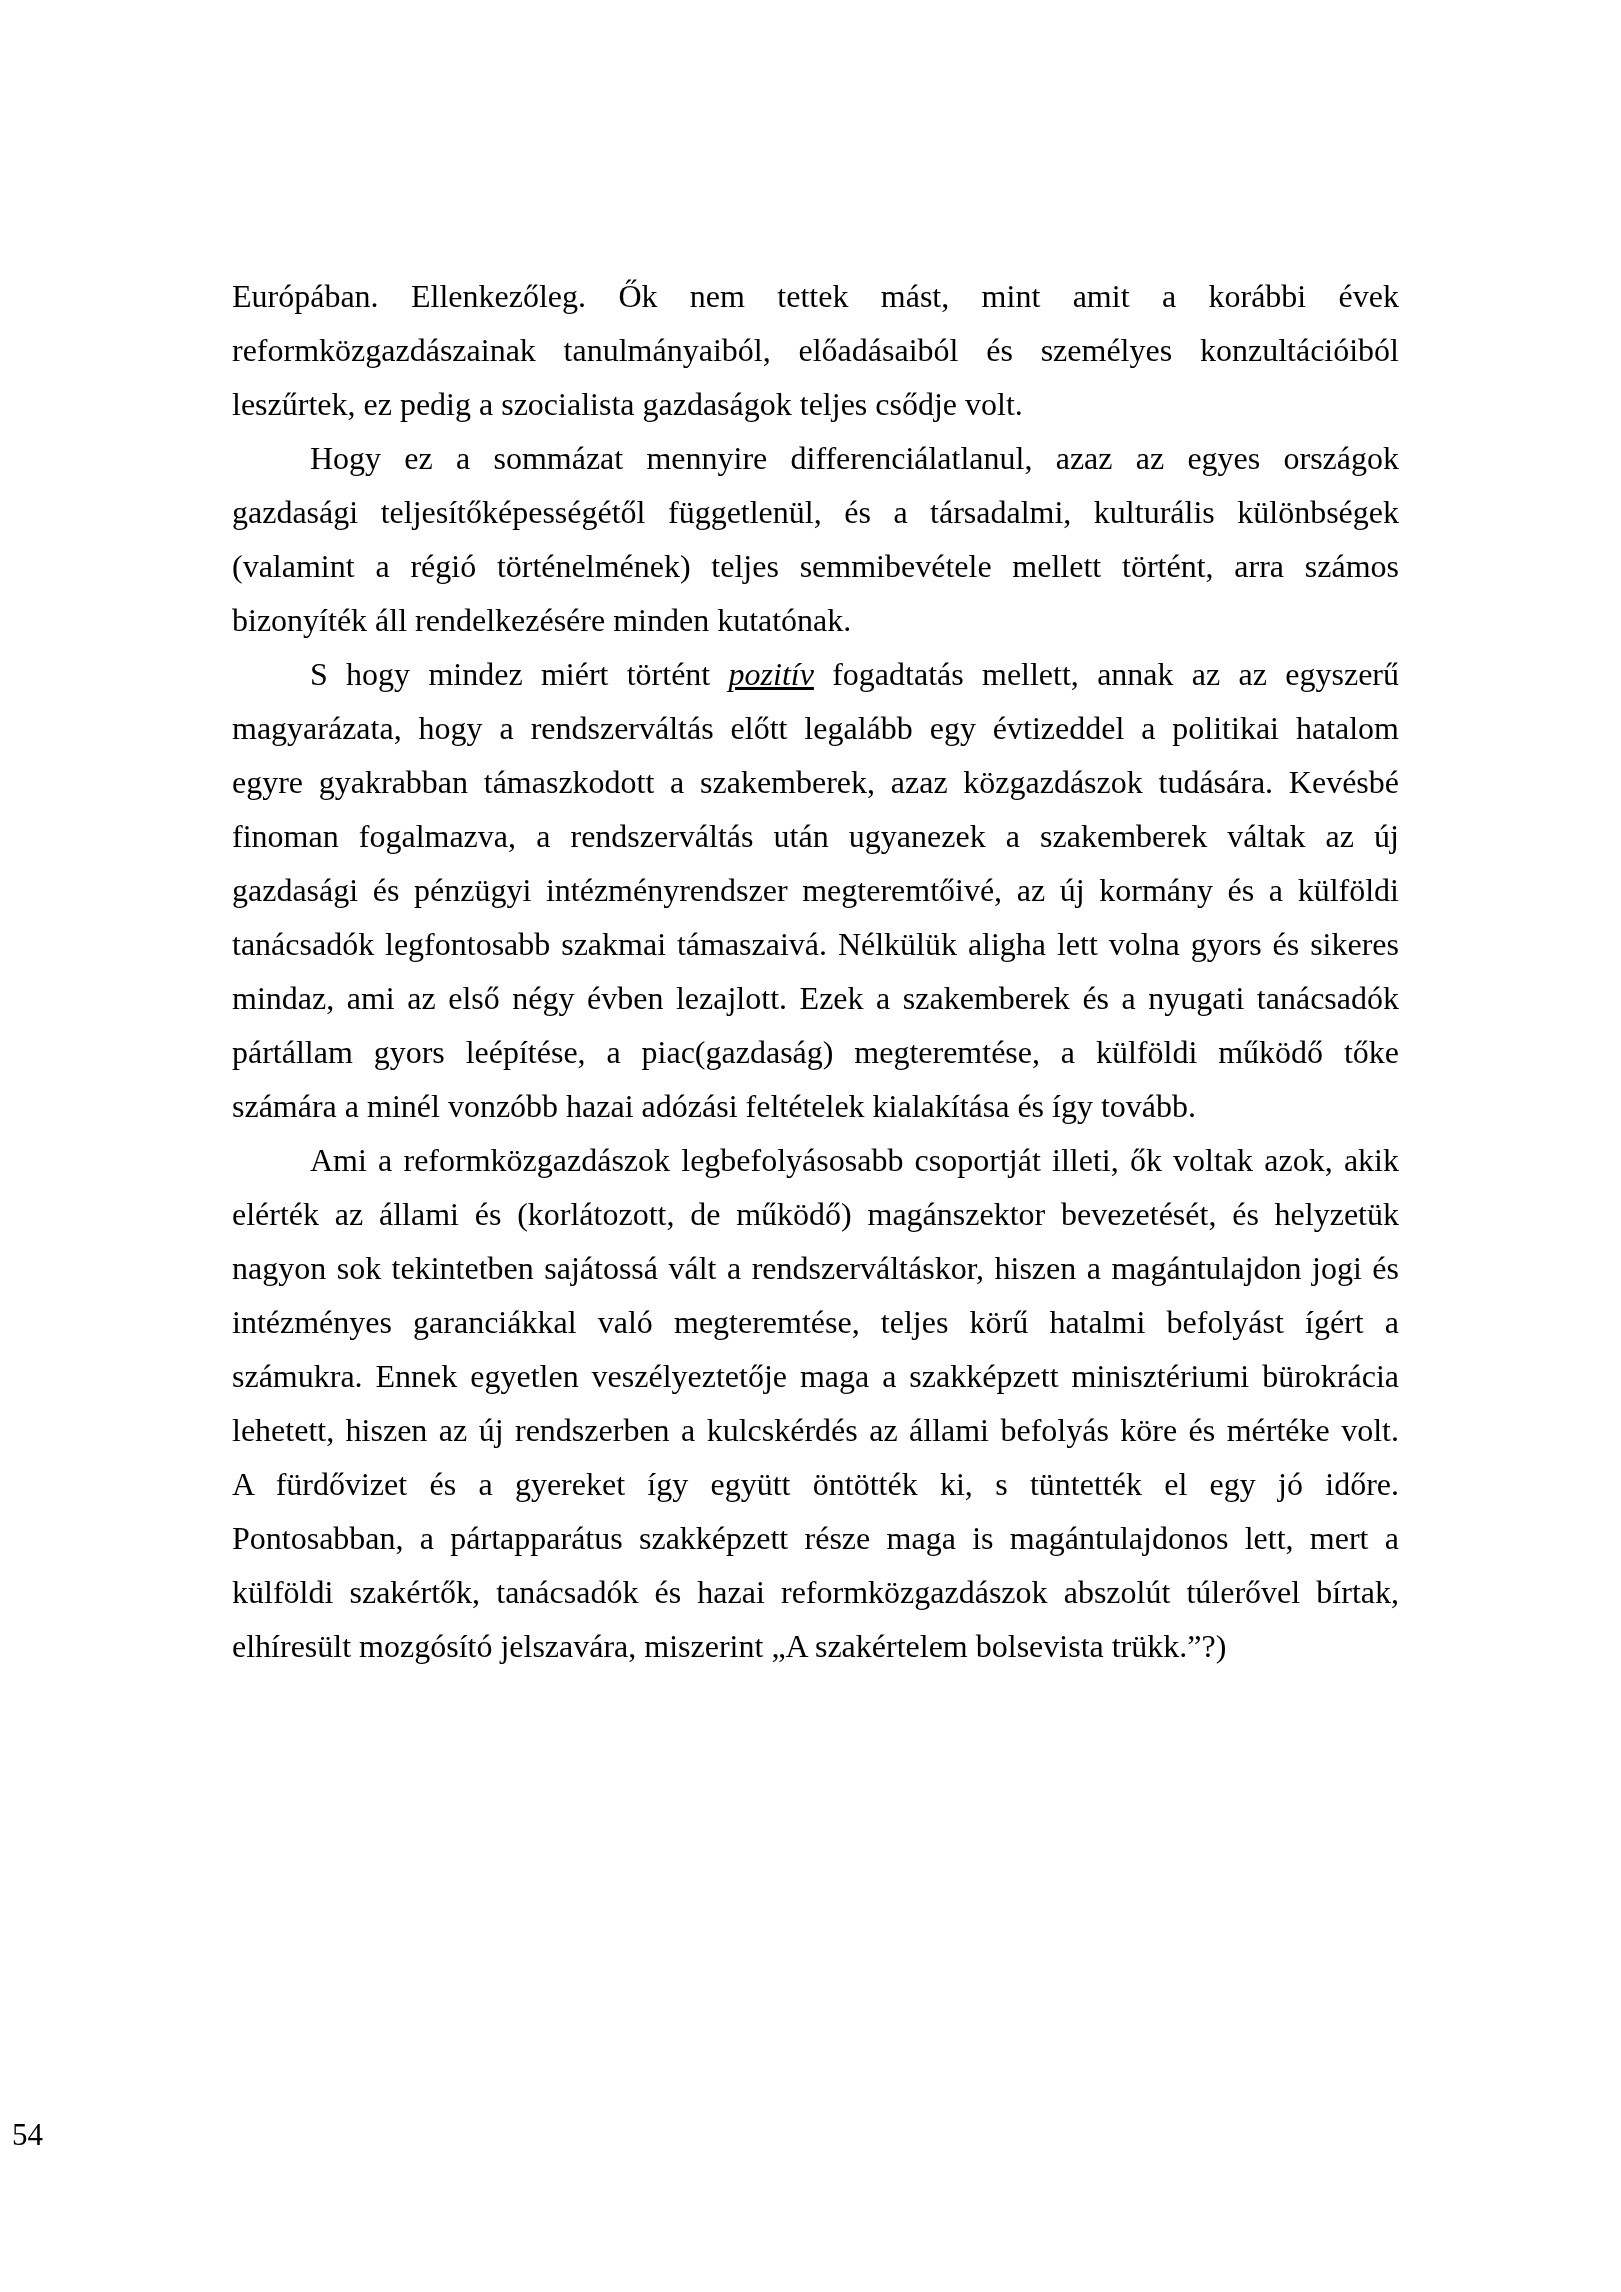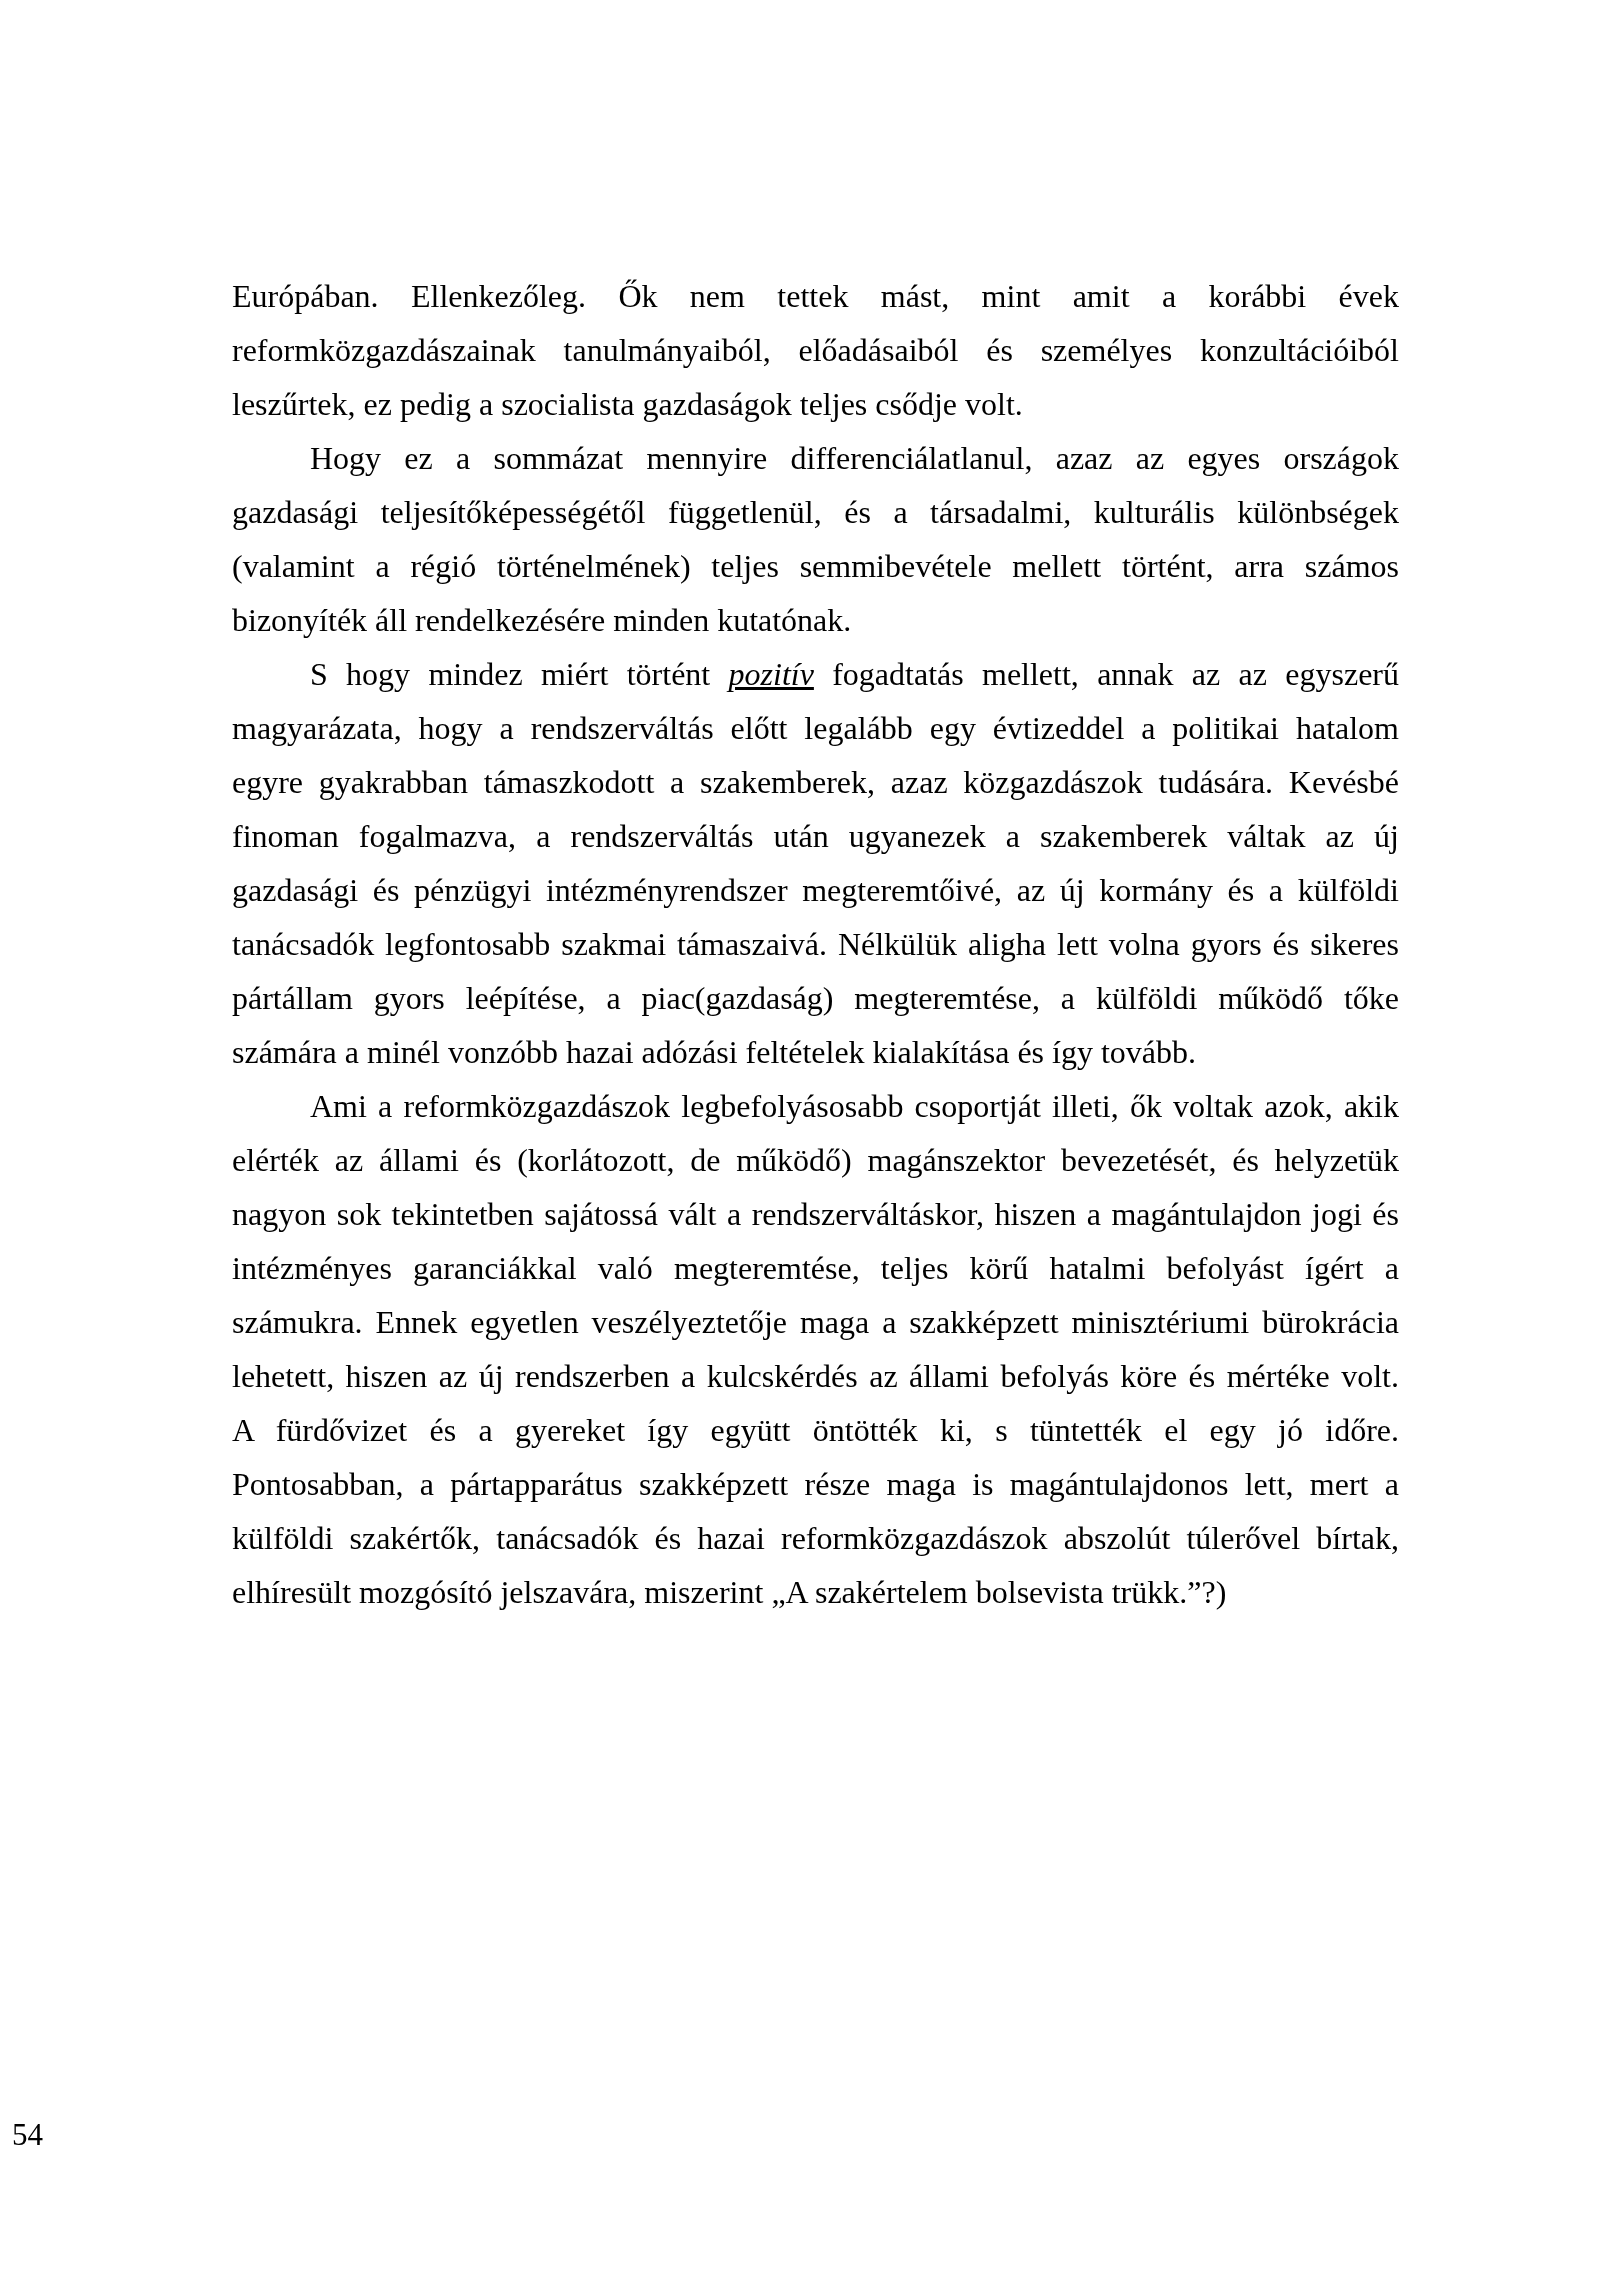--- a/index.html
+++ b/index.html
@@ -61,20 +61,21 @@
         <div class="line"><span>(valamint a régió történelmének) teljes semmibevétele mellett történt, arra számos</span></div>
         <div class="line para-end"><span>bizonyíték áll rendelkezésére minden kutatónak.</span></div>
       </div>
       <div class="paragraph">
         <div class="line indent"><span>S hogy mindez miért történt </span><em>pozitív</em><span> fogadtatás mellett, annak az az egyszerű</span></div>
         <div class="line"><span>magyarázata, hogy a rendszerváltás előtt legalább egy évtizeddel a politikai hatalom</span></div>
         <div class="line"><span>egyre gyakrabban támaszkodott a szakemberek, azaz közgazdászok tudására. Kevésbé</span></div>
         <div class="line"><span>finoman fogalmazva, a rendszerváltás után ugyanezek a szakemberek váltak az új</span></div>
         <div class="line"><span>gazdasági és pénzügyi intézményrendszer megteremtőivé, az új kormány és a külföldi</span></div>
         <div class="line"><span>tanácsadók legfontosabb szakmai támaszaivá. Nélkülük aligha lett volna gyors és sikeres</span></div>
+        <div class="line"><span>mindaz, ami az első négy évben lezajlott. Ezek a szakemberek és a nyugati tanácsadók</span></div>
         <div class="line"><span>pártállam gyors leépítése, a piac(gazdaság) megteremtése, a külföldi működő tőke</span></div>
         <div class="line para-end"><span>számára a minél vonzóbb hazai adózási feltételek kialakítása és így tovább.</span></div>
       </div>
       <div class="paragraph">
         <div class="line indent"><span>Ami a reformközgazdászok legbefolyásosabb csoportját illeti, ők voltak azok, akik</span></div>
         <div class="line"><span>elérték az állami és (korlátozott, de működő) magánszektor bevezetését, és helyzetük</span></div>
         <div class="line"><span>nagyon sok tekintetben sajátossá vált a rendszerváltáskor, hiszen a magántulajdon jogi és</span></div>
         <div class="line"><span>intézményes garanciákkal való megteremtése, teljes körű hatalmi befolyást ígért a</span></div>
         <div class="line"><span>számukra. Ennek egyetlen veszélyeztetője maga a szakképzett minisztériumi bürokrácia</span></div>
         <div class="line"><span>lehetett, hiszen az új rendszerben a kulcskérdés az állami befolyás köre és mértéke volt.</span></div>

